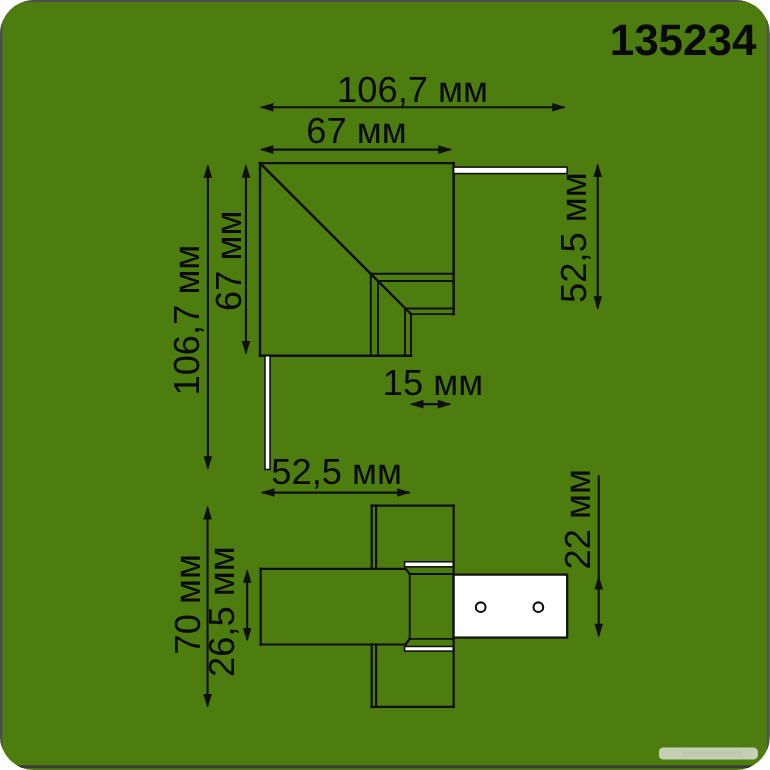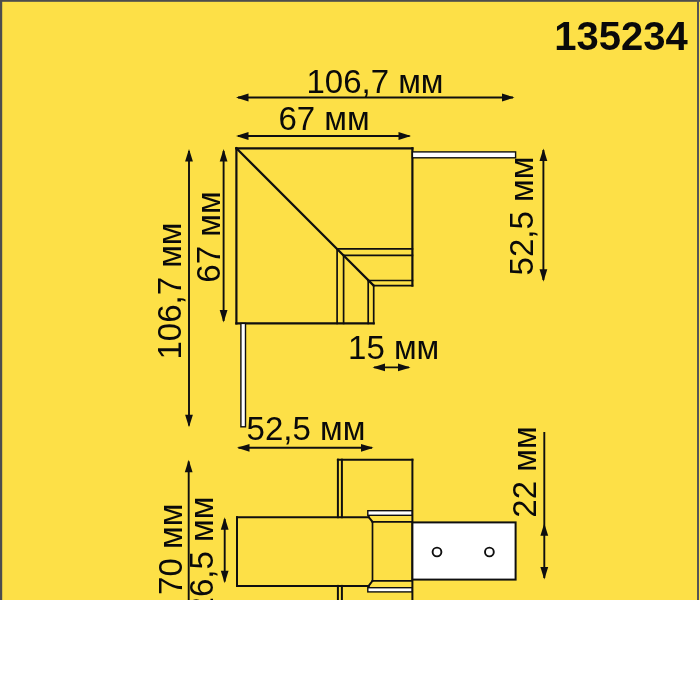--- a/index.html
+++ b/index.html
@@ -1,16 +1,16 @@
 <!DOCTYPE html>
 <html><head>
 <meta charset="utf-8">
 <style>
   html,body{margin:0;padding:0;background:#fff;}
-  .page{position:relative;width:700px;height:600px;background:#fde047;overflow:hidden;}
+  .page{position:relative;width:700px;height:700px;background:#4d7c0f;overflow:hidden;border-radius:31px;}
   svg{position:absolute;left:0;top:0;}
   text{font-family:"Liberation Sans",sans-serif;fill:#0a0a0a;}
 </style>
 </head>
 <body>
 
 <div class="page">
 <svg width="700" height="700" viewBox="0 0 700 700">
 
   <g>

